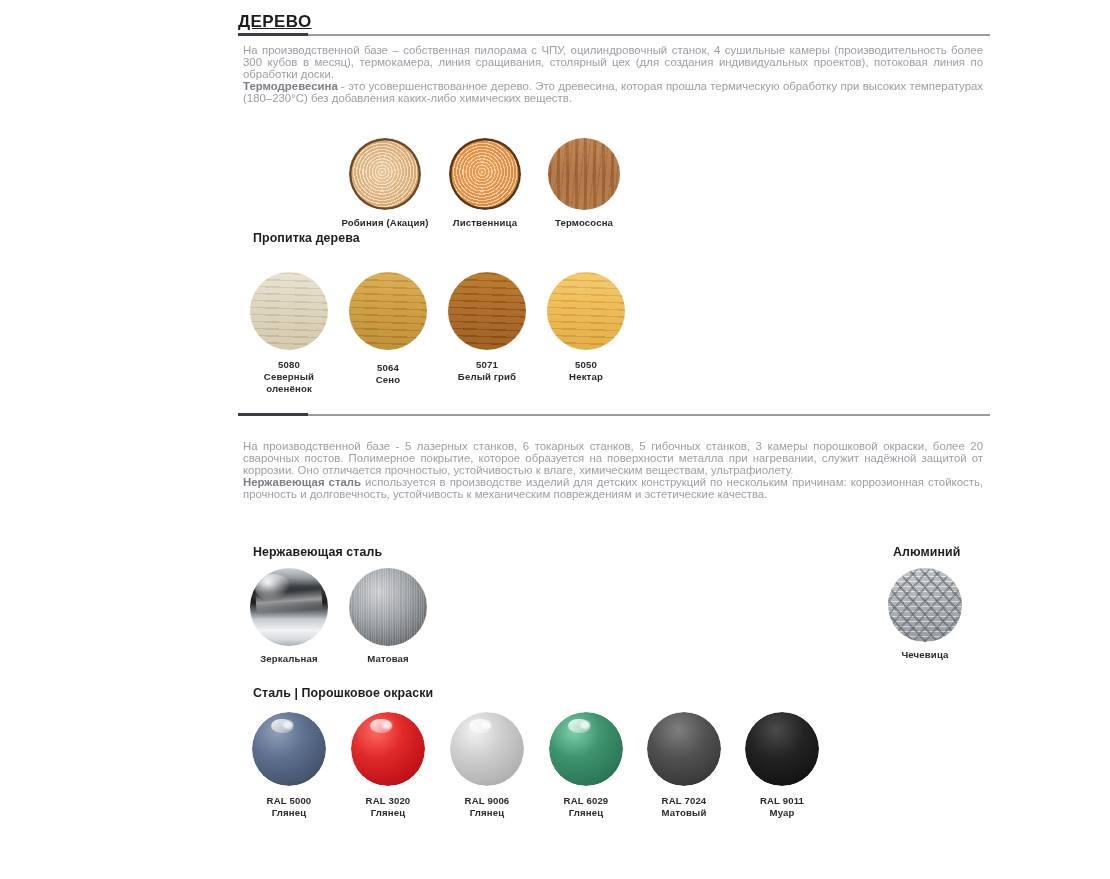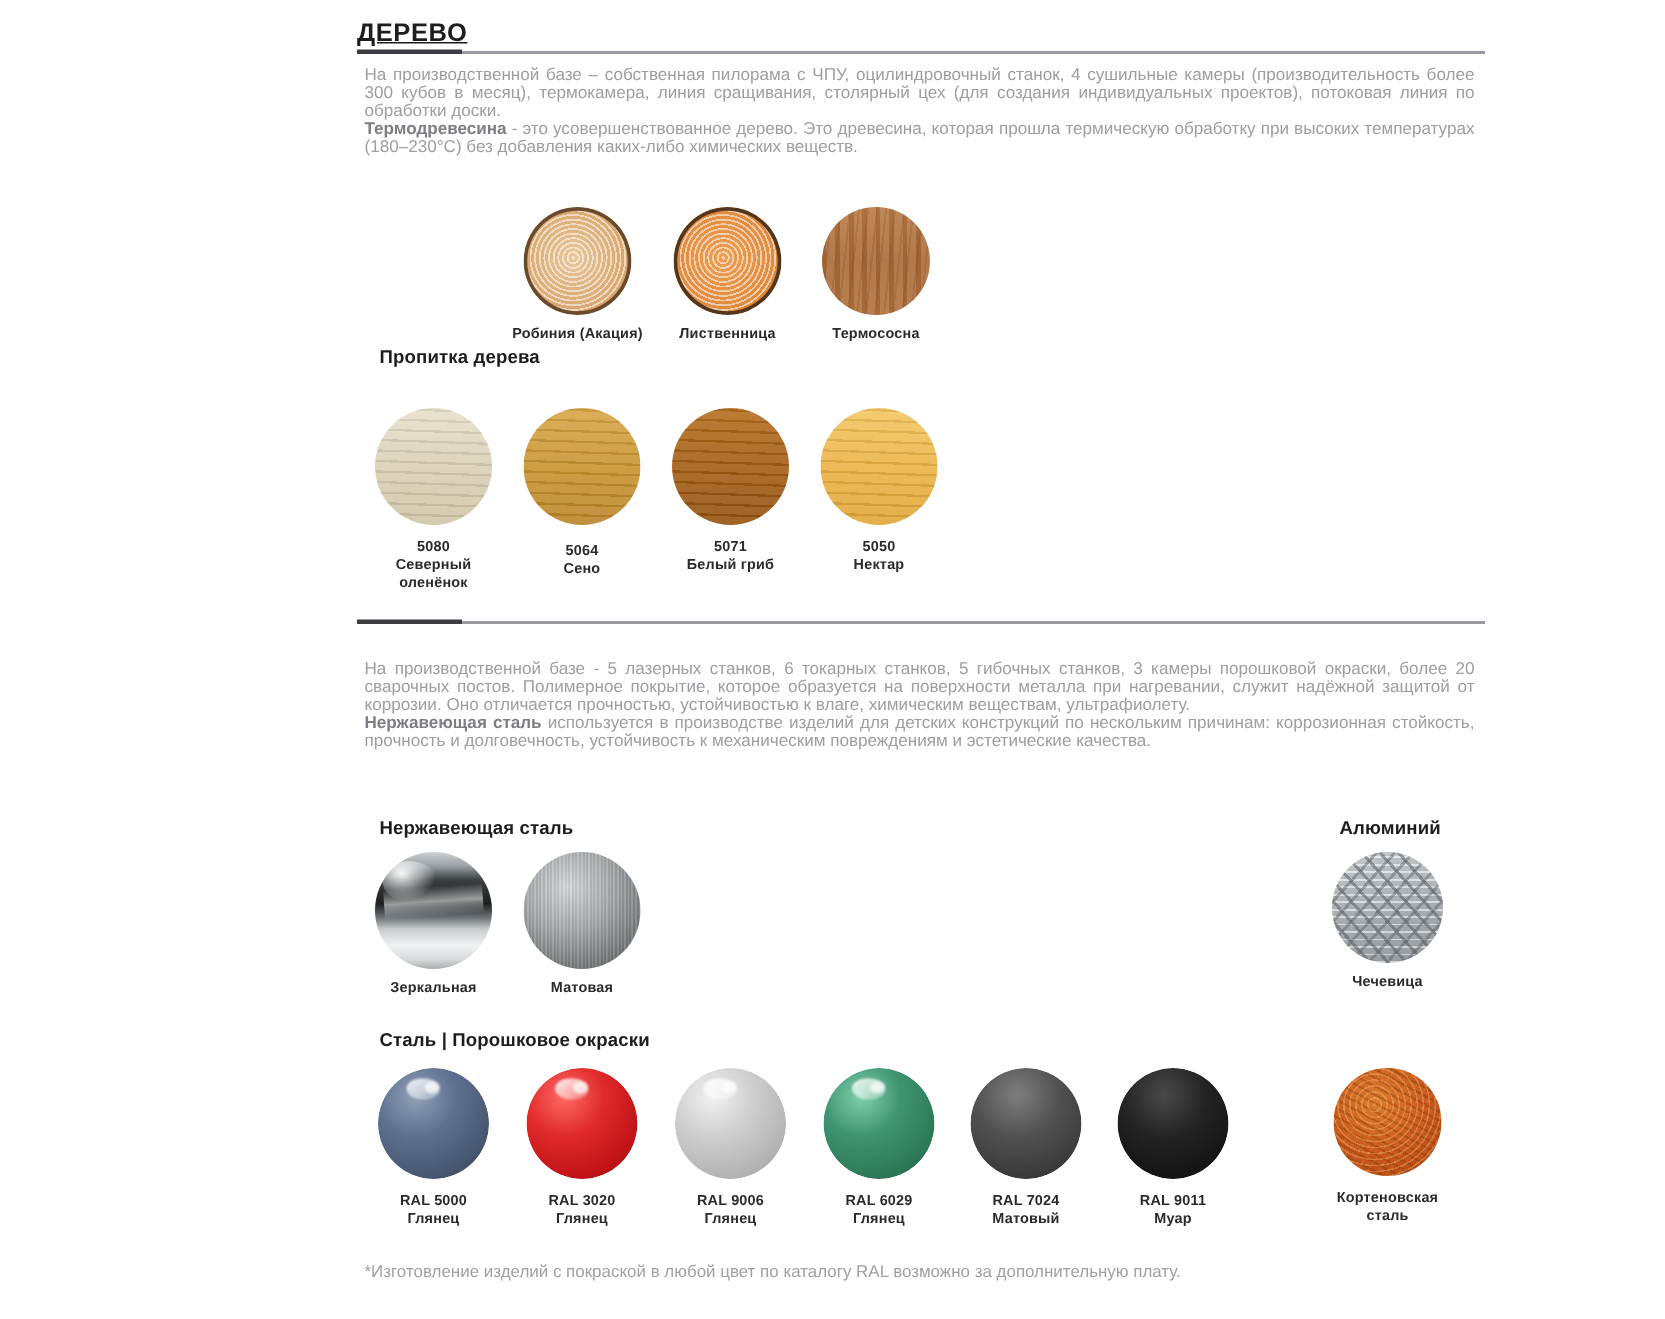--- a/index.html
+++ b/index.html
@@ -280,21 +280,15 @@
   </div>
 
   <div class="swatch" style="left:745px; top:712px; width:74px;">
     <div class="disc ball matte" style="position:relative;">
       <div class="body" style="--hi:#4a4a4a;--mid:#232323;--lo:#141414;--edge:#0b0b0b;"></div>
     </div>
     <div class="caption" style="margin-top:9px;">RAL 9011</div>
     <div class="caption" style="margin-top:0;">Муар</div>
   </div>
 
-  <div class="swatch" style="left:889px; top:712px; width:72px;">
-    <div class="corten"></div>
-    <div class="caption" style="margin-top:9px; white-space:nowrap; margin-left:-20px; width:112px;">Кортеновская</div>
-    <div class="caption" style="margin-top:0; margin-left:-20px; width:112px;">сталь</div>
-  </div>
-
-  <div class="footnote" style="top:841px;">*Изготовление изделий с покраской в любой цвет по каталогу RAL возможно за дополнительную плату.</div>
+
 
 </div>
 
 </body></html>

